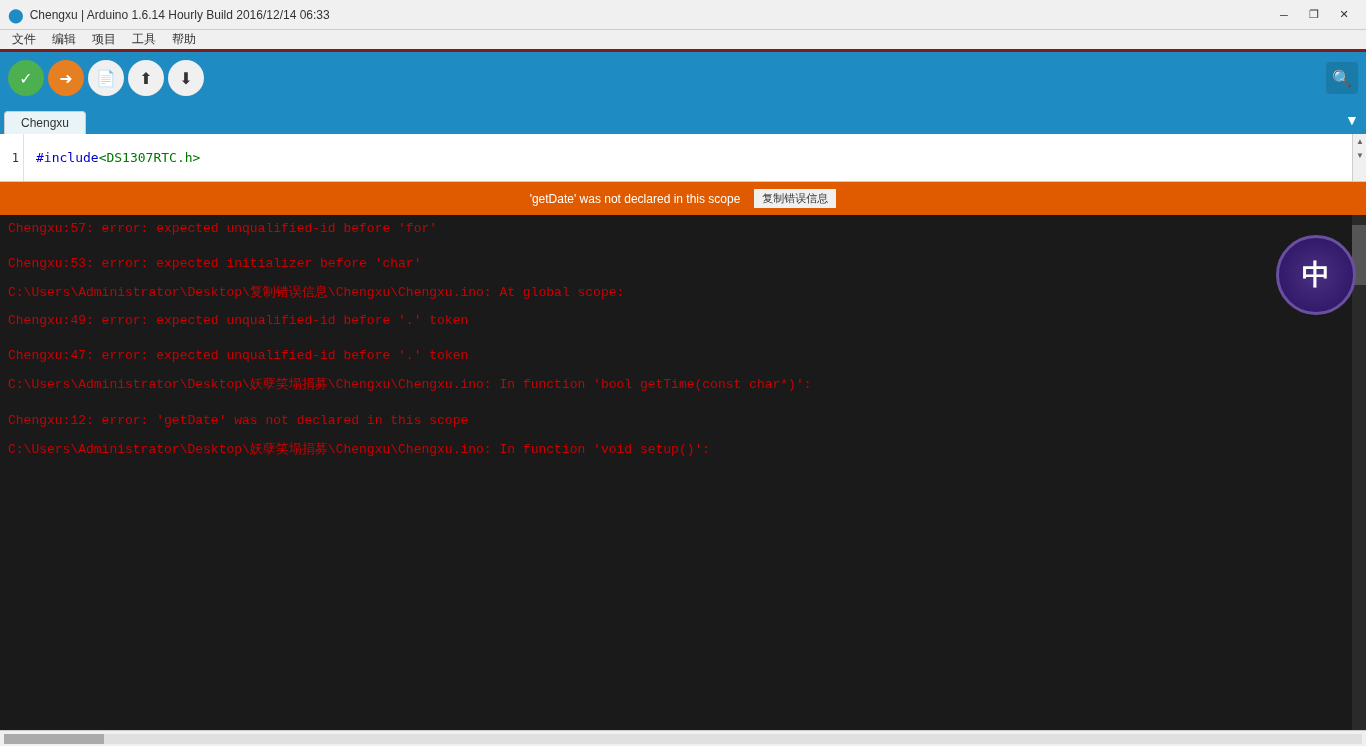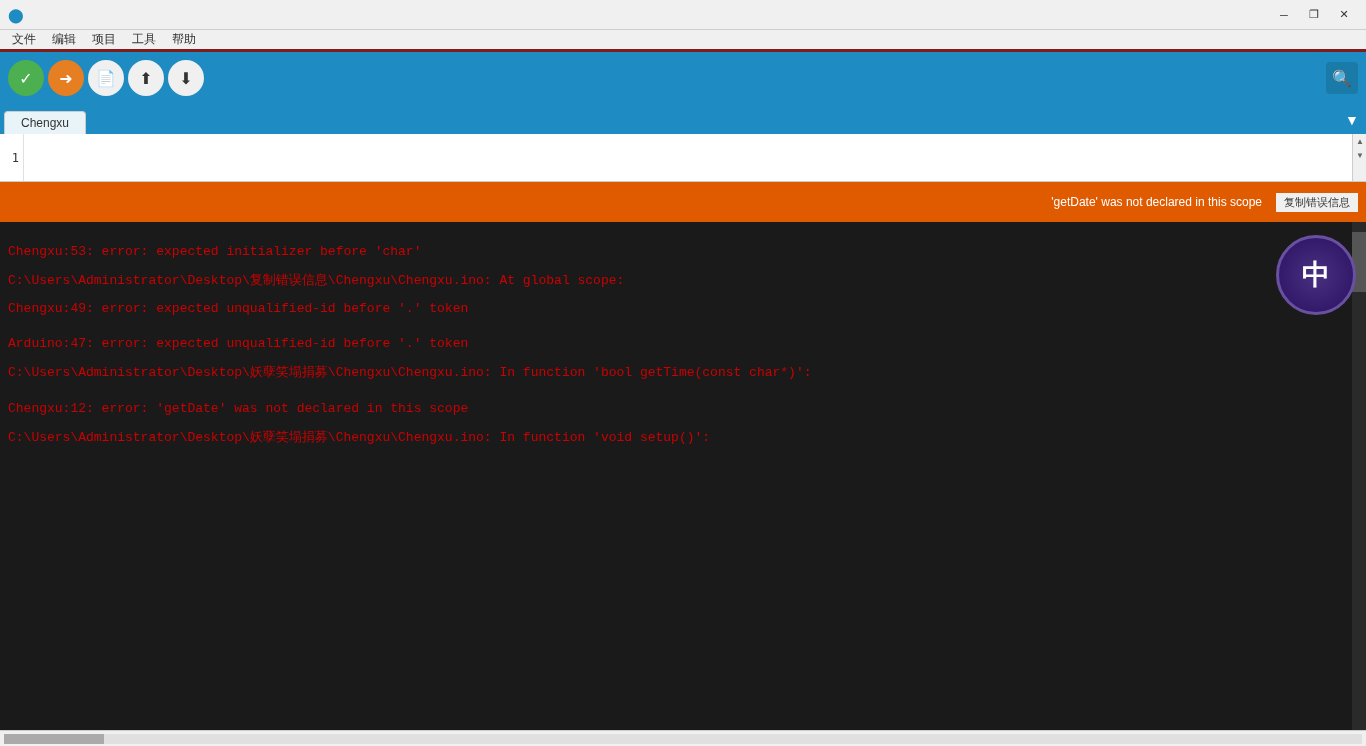--- a/index.html
+++ b/index.html
@@ -177,25 +177,25 @@
       align-items: center;
       justify-content: center;
       font-size: 8px;
       cursor: pointer;
       color: #666;
     }
 
     
     .error-banner {
       background: #e05a00;
-      height: 40px;
+      height: 33px;
       display: flex;
       align-items: center;
       padding: 0 8px;
-      justify-content: flex-end;
+      justify-content: center;
     }
     .error-banner-text {
       color: white;
       font-size: 12px;
     }
     .copy-error-btn {
       background: #f0f0f0;
       border: none;
       padding: 2px 8px;
       font-size: 11px;
@@ -282,20 +282,21 @@
       flex-direction: column;
       height: calc(746px - 30px - 22px - 52px - 30px);
     }
   </style>
 </head>
 <body>
 
 <div class="title-bar">
   <div class="title-bar-left">
     <span style="font-size:14px; color:#1e8bc3;">⬤</span>
+    <span class="title-bar-text">Chengxu | Arduino 1.6.14 Hourly Build 2016/12/14 06:33</span>
   </div>
   <div class="title-bar-controls">
     <button class="title-btn">─</button>
     <button class="title-btn">❐</button>
     <button class="title-btn close">✕</button>
   </div>
 </div>
 
 <div class="menu-bar">
   <span class="menu-item">文件</span>
@@ -328,43 +329,47 @@
 
 <div class="tab-bar">
   <div class="tab">Chengxu</div>
   <button class="tab-dropdown">▼</button>
 </div>
 
 <div class="main-content">
 
   <div class="editor-area">
     <div class="line-number">1</div>
+    <div class="code-line">
+      <span style="color:#0000cc;">#include</span><span style="color:#007700;">&lt;DS1307RTC.h&gt;</span>
+    </div>
     <div class="editor-scrollbar">
       <div class="editor-scroll-up">▲</div>
       <div style="flex:1;"></div>
       <div class="editor-scroll-down">▼</div>
     </div>
   </div>
 
   <div class="error-banner">
     <span class="error-banner-text">'getDate' was not declared in this scope</span>
     <button class="copy-error-btn">复制错误信息</button>
   </div>
 
   <div class="console-area" id="console-output">
+      <div class="console-line">Chengxu:57: error: expected unqualified-id before 'for'</div>
       <div class="console-line" style="height: 8px;"></div>
       <div class="console-line" style="height: 8px;"></div>
       <div class="console-line">Chengxu:53: error: expected initializer before 'char'</div>
       <div class="console-line" style="height: 8px;"></div>
       <div class="console-line">C:\Users\Administrator\Desktop\复制错误信息\Chengxu\Chengxu.ino: At global scope:</div>
       <div class="console-line" style="height: 8px;"></div>
       <div class="console-line">Chengxu:49: error: expected unqualified-id before '.' token</div>
       <div class="console-line" style="height: 8px;"></div>
       <div class="console-line" style="height: 8px;"></div>
-      <div class="console-line">Arduino:47: error: expected unqualified-id before '.' token</div>
+      <div class="console-line">Chengxu:47: error: expected unqualified-id before '.' token</div>
       <div class="console-line" style="height: 8px;"></div>
       <div class="console-line">C:\Users\Administrator\Desktop\妖孽笑塌捐募\Chengxu\Chengxu.ino: In function 'bool getTime(const char*)':</div>
       <div class="console-line" style="height: 8px;"></div>
       <div class="console-line" style="height: 8px;"></div>
       <div class="console-line">Chengxu:12: error: 'getDate' was not declared in this scope</div>
       <div class="console-line" style="height: 8px;"></div>
       <div class="console-line">C:\Users\Administrator\Desktop\妖孽笑塌捐募\Chengxu\Chengxu.ino: In function 'void setup()':</div>
 
   <div class="console-scrollbar">
       <div class="console-scroll-thumb"></div>

